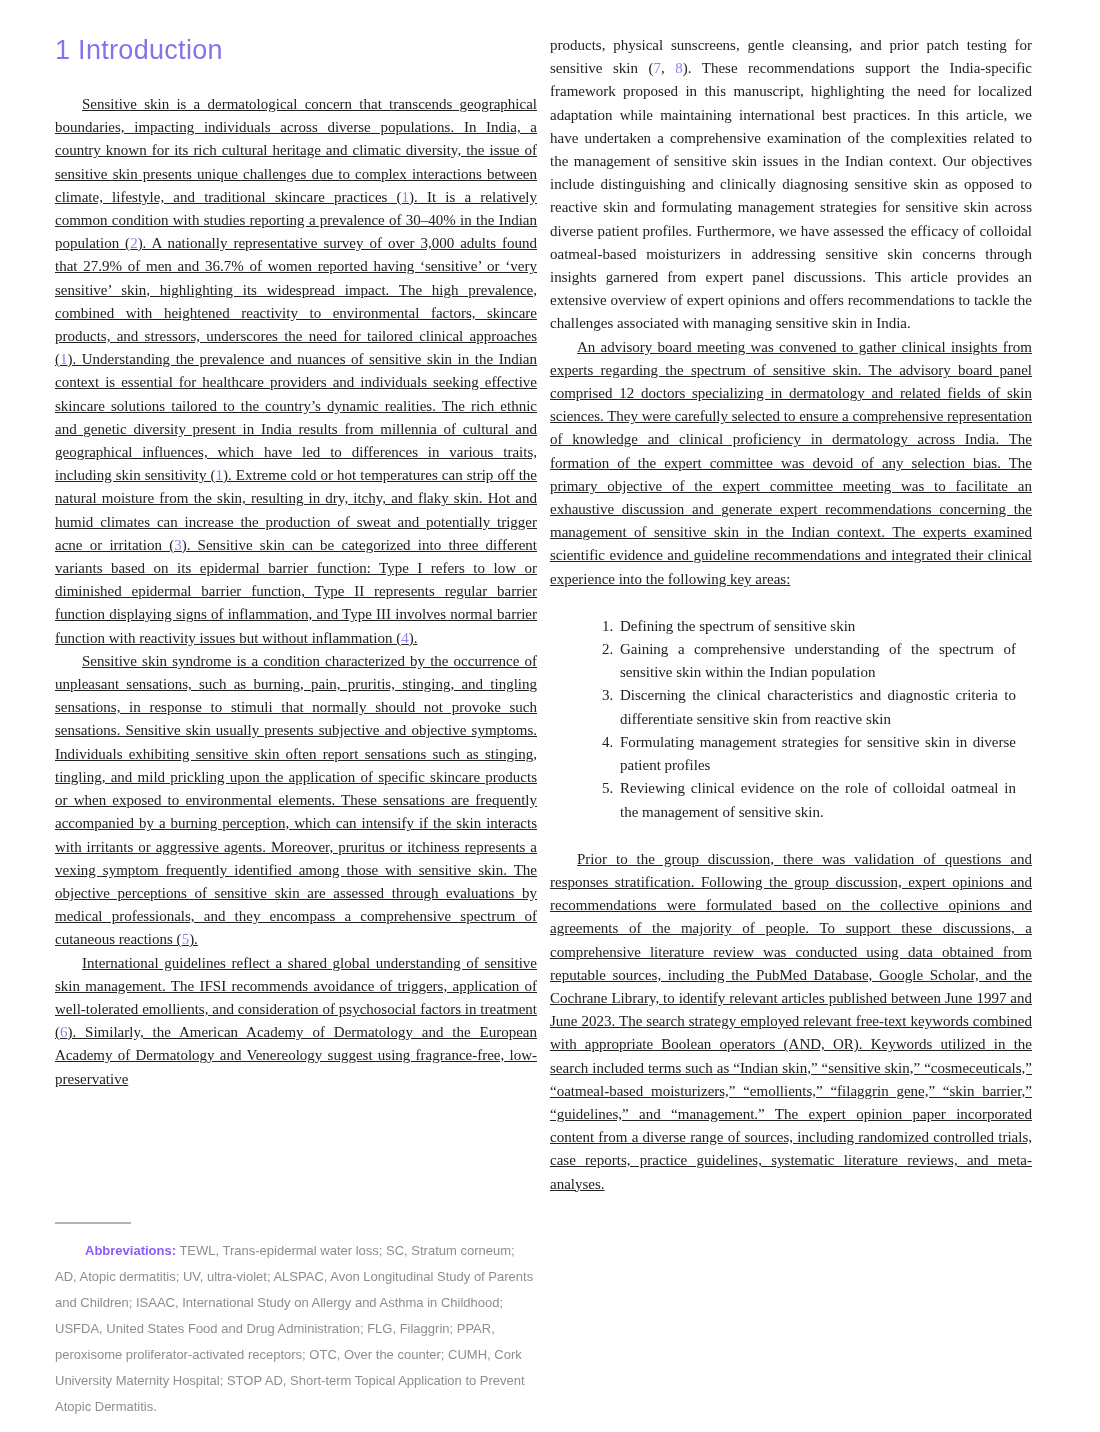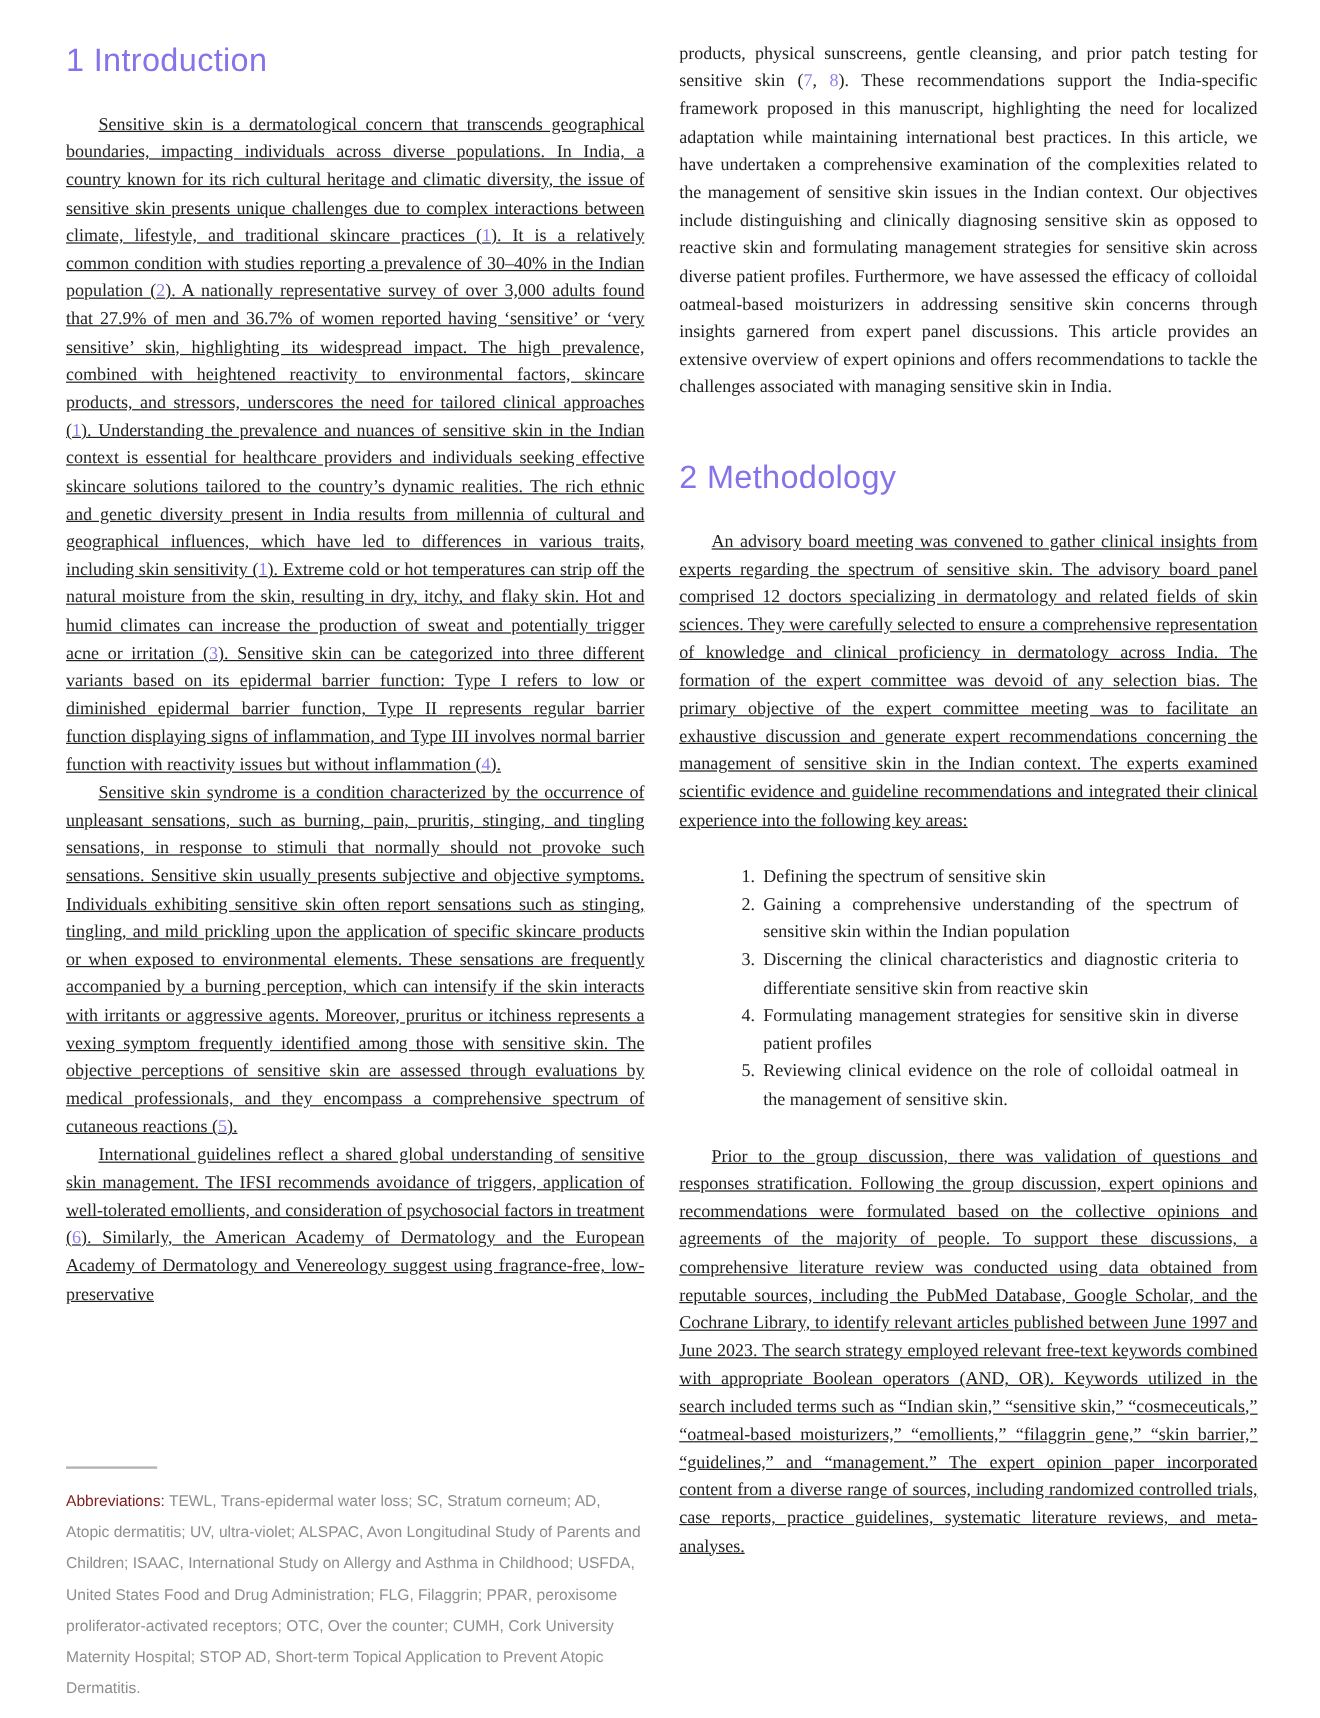--- a/index.html
+++ b/index.html
@@ -5,21 +5,21 @@
   * { box-sizing: border-box; }
   html, body { margin: 0; padding: 0; }
   body {
     width: 1100px;
     height: 1432px;
     background: #ffffff;
     overflow: hidden;
   }
   .page {
     display: flex;
-    gap: 29px;
+    gap: 13px;
     padding: 34px 52px 0 55px;
     height: 100%;
   }
   .col {
     flex: 0 0 482px;
     width: 482px;
     display: flex;
     flex-direction: column;
   }
   .heading {
@@ -65,22 +65,23 @@
   }
   .footnote-text {
     font-family: "Liberation Sans", sans-serif;
     font-size: 13px;
     line-height: 26px;
     color: var(--footnote_color, #8e8e8e);
     text-align: left;
     margin: 0;
   }
   .fn-label {
-    font-weight: 400;
-    color: #7f1d1d;
+    font-weight: 700;
+    color: #8b5cf6;
+    margin-left: 30px;
   }
 </style>
 </head>
 <body>
 
 <div class="page">
 
   <div class="col">
     <h2 class="heading">1 Introduction</h2>
     <p class="body-copy indent"><span>Sensitive skin is a dermatological concern that transcends geographical boundaries, impacting individuals across diverse populations. In India, a country known for its rich cultural heritage and climatic diversity, the issue of sensitive skin presents unique challenges due to complex interactions between climate, lifestyle, and traditional skincare practices (</span><span class="cite">1</span><span>). It is a relatively common condition with studies reporting a prevalence of 30–40% in the Indian population (</span><span class="cite">2</span><span>). A nationally representative survey of over 3,000 adults found that 27.9% of men and 36.7% of women reported having ‘sensitive’ or ‘very sensitive’ skin, highlighting its widespread impact. The high prevalence, combined with heightened reactivity to environmental factors, skincare products, and stressors, underscores the need for tailored clinical approaches (</span><span class="cite">1</span><span>). Understanding the prevalence and nuances of sensitive skin in the Indian context is essential for healthcare providers and individuals seeking effective skincare solutions tailored to the country’s dynamic realities. The rich ethnic and genetic diversity present in India results from millennia of cultural and geographical influences, which have led to differences in various traits, including skin sensitivity (</span><span class="cite">1</span><span>). Extreme cold or hot temperatures can strip off the natural moisture from the skin, resulting in dry, itchy, and flaky skin. Hot and humid climates can increase the production of sweat and potentially trigger acne or irritation (</span><span class="cite">3</span><span>). Sensitive skin can be categorized into three different variants based on its epidermal barrier function: Type I refers to low or diminished epidermal barrier function, Type II represents regular barrier function displaying signs of inflammation, and Type III involves normal barrier function with reactivity issues but without inflammation (</span><span class="cite">4</span><span>).</span></p>
@@ -89,21 +90,20 @@
 
     <div class="footnote">
       <hr class="footnote-divider">
       <p class="footnote-text"><span class="fn-label">Abbreviations:</span><span> TEWL, Trans-epidermal water loss; SC, Stratum corneum; AD, Atopic dermatitis; UV, ultra-violet; ALSPAC, Avon Longitudinal Study of Parents and Children; ISAAC, International Study on Allergy and Asthma in Childhood; USFDA, United States Food and Drug Administration; FLG, Filaggrin; PPAR, peroxisome proliferator-activated receptors; OTC, Over the counter; CUMH, Cork University Maternity Hospital; STOP AD, Short-term Topical Application to Prevent Atopic Dermatitis.</span></p>
     </div>
   </div>
 
   <div class="col">
     <p class="body-copy"><span>products, physical sunscreens, gentle cleansing, and prior patch testing for sensitive skin (</span><span class="cite">7</span><span>, </span><span class="cite">8</span><span>). These recommendations support the India-specific framework proposed in this manuscript, highlighting the need for localized adaptation while maintaining international best practices. In this article, we have undertaken a comprehensive examination of the complexities related to the management of sensitive skin issues in the Indian context. Our objectives include distinguishing and clinically diagnosing sensitive skin as opposed to reactive skin and formulating management strategies for sensitive skin across diverse patient profiles. Furthermore, we have assessed the efficacy of colloidal oatmeal-based moisturizers in addressing sensitive skin concerns through insights garnered from expert panel discussions. This article provides an extensive overview of expert opinions and offers recommendations to tackle the challenges associated with managing sensitive skin in India.</span></p>
 
-    <h2 class="heading methodology">2 Methodology</h2>
     <p class="body-copy indent"><span>An advisory board meeting was convened to gather clinical insights from experts regarding the spectrum of sensitive skin. The advisory board panel comprised 12 doctors specializing in dermatology and related fields of skin sciences. They were carefully selected to ensure a comprehensive representation of knowledge and clinical proficiency in dermatology across India. The formation of the expert committee was devoid of any selection bias. The primary objective of the expert committee meeting was to facilitate an exhaustive discussion and generate expert recommendations concerning the management of sensitive skin in the Indian context. The experts examined scientific evidence and guideline recommendations and integrated their clinical experience into the following key areas:</span></p>
 
     <ol class="key-areas body-copy">
       <li>Defining the spectrum of sensitive skin</li>
       <li>Gaining a comprehensive understanding of the spectrum of sensitive skin within the Indian population</li>
       <li>Discerning the clinical characteristics and diagnostic criteria to differentiate sensitive skin from reactive skin</li>
       <li>Formulating management strategies for sensitive skin in diverse patient profiles</li>
       <li>Reviewing clinical evidence on the role of colloidal oatmeal in the management of sensitive skin.</li>
     </ol>
 

